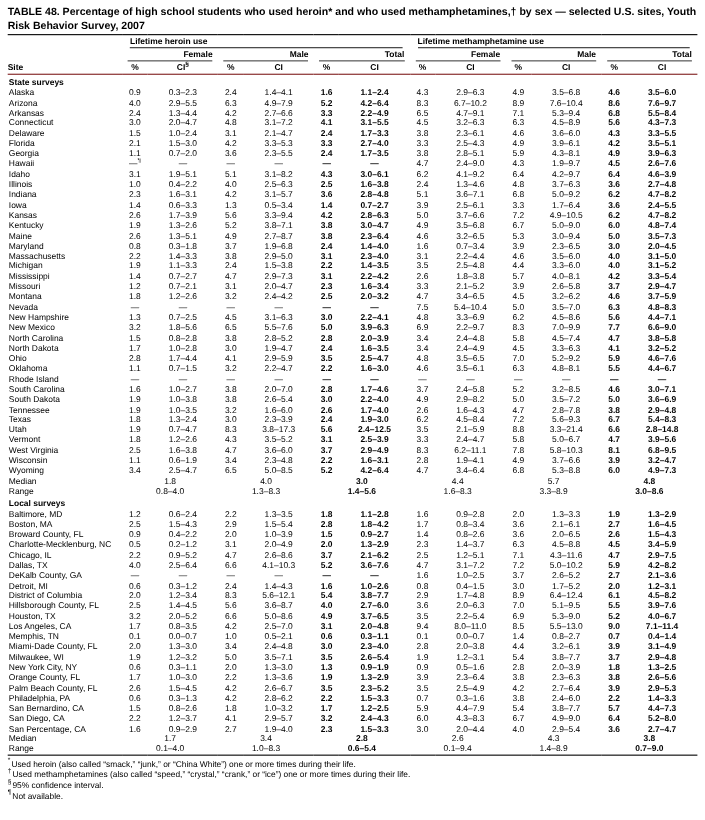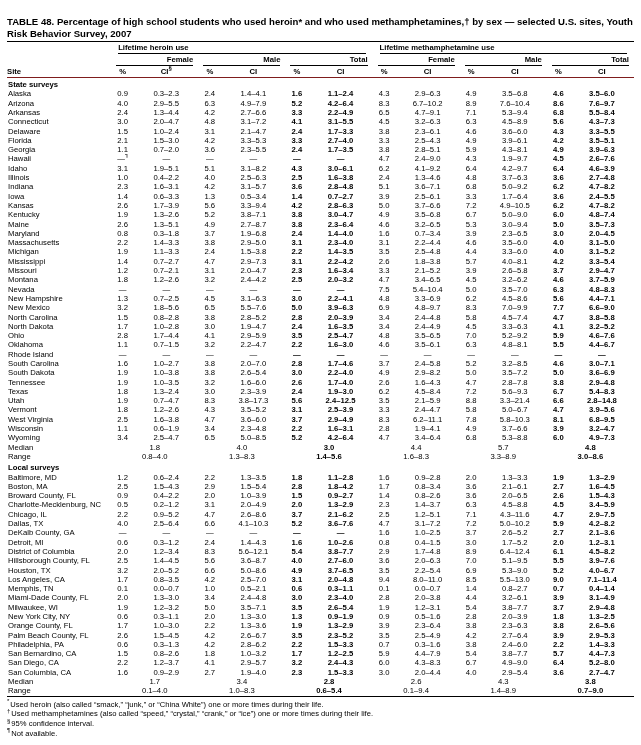--- a/index.html
+++ b/index.html
@@ -1,19 +1,19 @@
 <!DOCTYPE html>
 <html><head>
 <meta charset="utf-8">
 <style>
   html, body { margin: 0; padding: 0; background: #ffffff; }
   .page {
     width: 641px; height: 745px; box-sizing: border-box;
     background: #ffffff; color: #000;
-    padding: 16px 7px 4px 7px; overflow: hidden;
+    padding: 6px 7px 4px 7px; overflow: hidden;
     font-family: "Liberation Sans", "DejaVu Sans", sans-serif;
   }
   .title { font-size: 9.6px; font-weight: bold; line-height: 11.6px; margin: 0 0 2px 0; }
   table.data {
     width: 627px; border-collapse: collapse; table-layout: fixed;
     border-top: 1px solid #000; border-bottom: 1px solid #000;
   }
   .c-site { width: 104px; } .c-pct { width: 23px; } .c-ci { width: 64px; }
   th, td {
     padding: 0; font-size: 7.7px; line-height: 9.3px; font-weight: normal;
@@ -454,21 +454,21 @@
         </tr>
         <tr>
           <td class="site">New Mexico</td>
           <td class="pct">3.2</td>
           <td class="ci">1.8–5.6</td>
           <td class="pct">6.5</td>
           <td class="ci">5.5–7.6</td>
           <td class="pct total">5.0</td>
           <td class="ci total">3.9–6.3</td>
           <td class="pct">6.9</td>
-          <td class="ci">4.8–9.7</td>
+          <td class="ci">2.2–9.7</td>
           <td class="pct">8.3</td>
           <td class="ci">7.0–9.9</td>
           <td class="pct total">7.7</td>
           <td class="ci total">6.6–9.0</td>
         </tr>
         <tr>
           <td class="site">North Carolina</td>
           <td class="pct">1.5</td>
           <td class="ci">0.8–2.8</td>
           <td class="pct">3.8</td>
@@ -1007,21 +1007,21 @@
           <td class="pct total">3.2</td>
           <td class="ci total">2.4–4.3</td>
           <td class="pct">6.0</td>
           <td class="ci">4.3–8.3</td>
           <td class="pct">6.7</td>
           <td class="ci">4.9–9.0</td>
           <td class="pct total">6.4</td>
           <td class="ci total">5.2–8.0</td>
         </tr>
         <tr>
-          <td class="site">San Columbia, CA</td>
+          <td class="site">San Percentage, CA</td>
           <td class="pct">1.6</td>
           <td class="ci">0.9–2.9</td>
           <td class="pct">2.7</td>
           <td class="ci">1.9–4.0</td>
           <td class="pct total">2.3</td>
           <td class="ci total">1.5–3.3</td>
           <td class="pct">3.0</td>
           <td class="ci">2.0–4.4</td>
           <td class="pct">4.0</td>
           <td class="ci">2.9–5.4</td>

